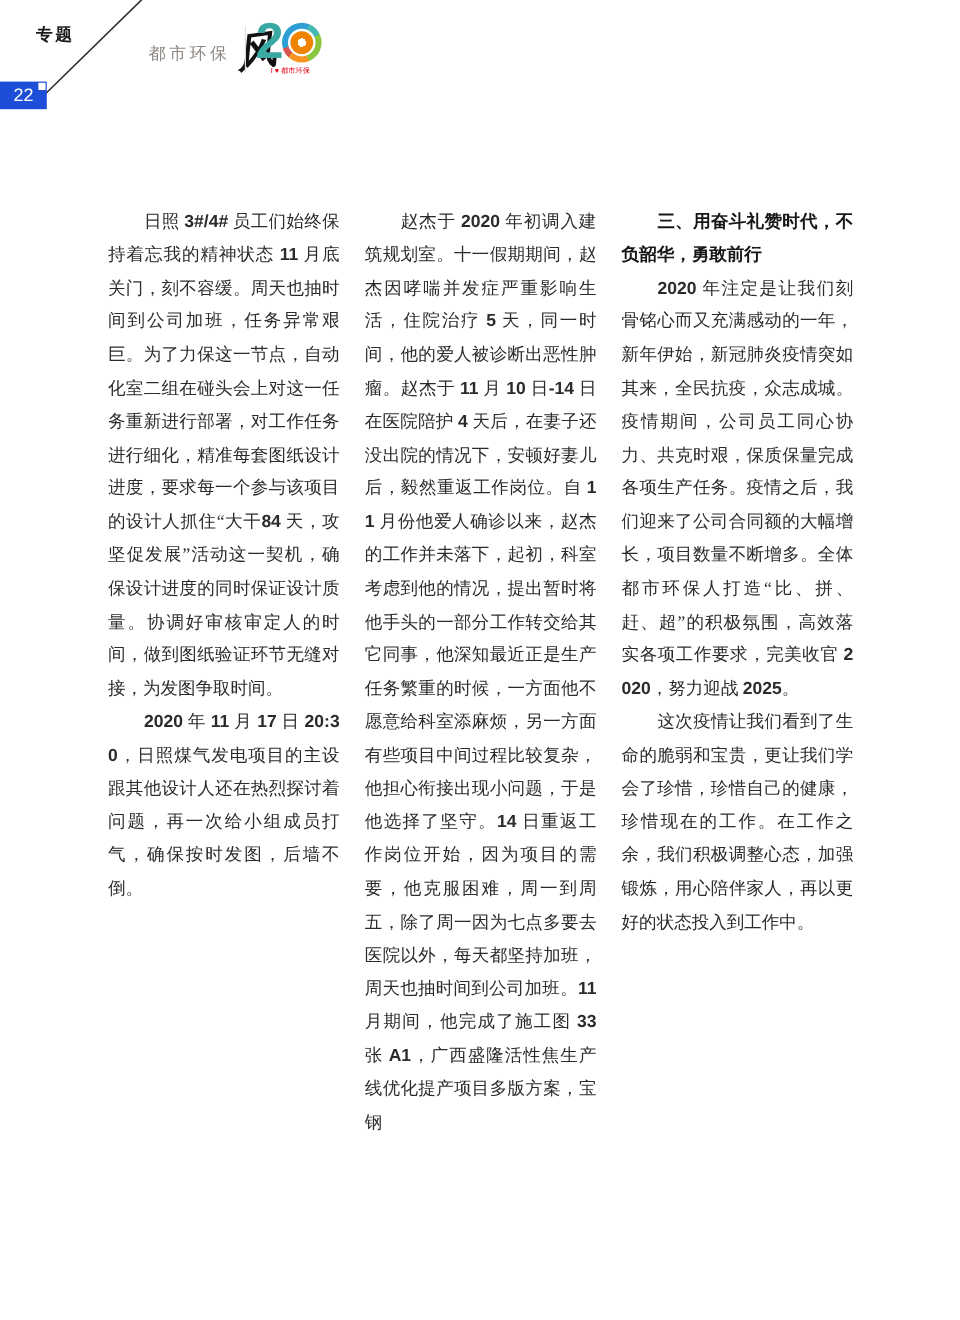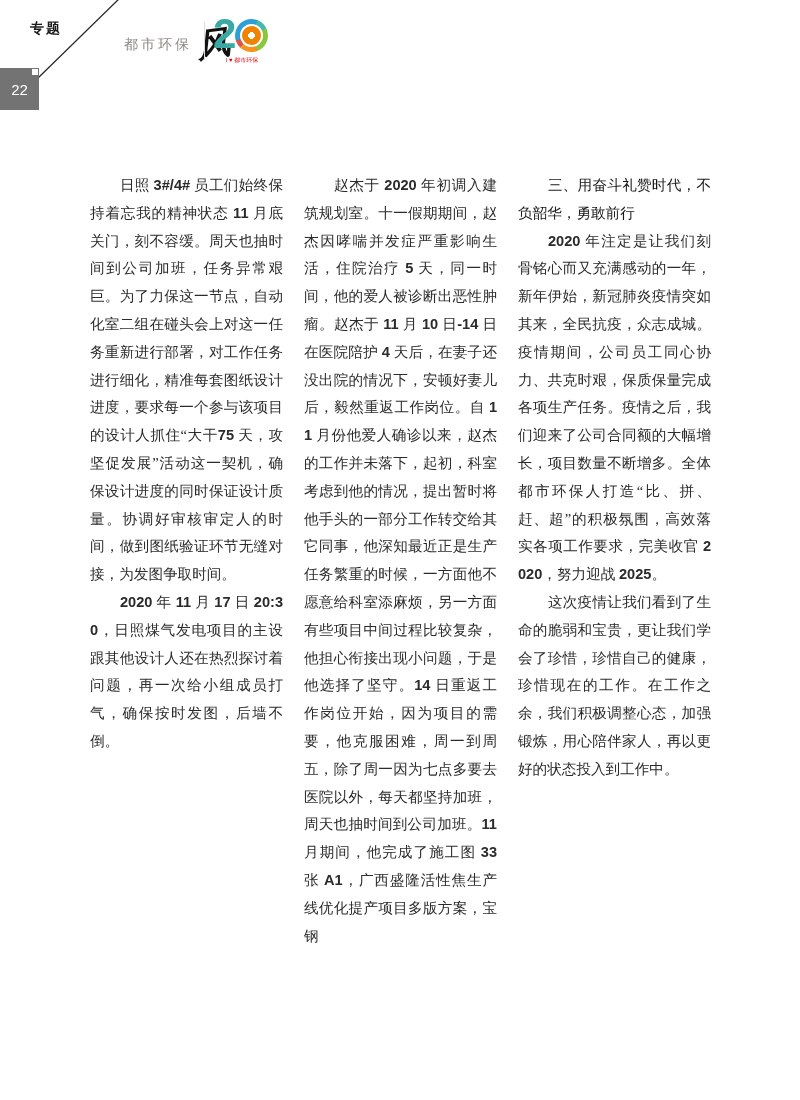--- a/index.html
+++ b/index.html
@@ -3,21 +3,21 @@
 <meta charset="utf-8">
 <style>
   html,body{margin:0;padding:0;background:#ffffff;}
   .page{position:relative;width:800px;height:1100px;background:#ffffff;overflow:hidden;
         font-family:"Liberation Serif",serif;}
 
   
   .section-label{position:absolute;left:30px;top:20px;font-size:14px;font-weight:bold;
                  font-family:"Liberation Sans",sans-serif;color:#1b1b1b;letter-spacing:2px;}
   .diag{position:absolute;left:0;top:0;width:150px;height:95px;pointer-events:none;}
-  .page-num-box{position:absolute;left:0;top:68px;width:39px;height:42px;background:#737373;
+  .page-num-box{position:absolute;left:0;top:68px;width:39px;height:23px;background:#1d4ed8;
                 display:flex;align-items:center;justify-content:center;}
   .page-num{color:#ffffff;font-size:15px;font-family:"Liberation Sans",sans-serif;}
   .notch{position:absolute;right:1px;top:1px;width:6px;height:6px;background:#ffffff;}
 
   .brand{position:absolute;left:124px;top:28px;display:flex;align-items:center;}
   .brand-name{color:#8d8882;font-size:14px;letter-spacing:3px;font-family:"Liberation Sans",sans-serif;}
   .brand-mark{font-size:33px;line-height:33px;margin-left:5px;color:#111;
               font-style:italic;font-weight:bold;transform:rotate(-8deg);display:inline-block;}
 
   .logo-divider{position:absolute;left:204px;top:22px;width:1px;height:38px;background:#dcdcdc;}
@@ -35,21 +35,21 @@
   .anniv-tagline{color:#e60012;font-size:6px;line-height:8px;margin-top:2px;text-align:center;
                  font-family:"Liberation Sans",sans-serif;white-space:nowrap;}
 
   
   .columns{position:absolute;left:90px;top:172px;width:622px;height:860px;display:flex;gap:21px;
            overflow:hidden;}
   .col{flex:0 0 193px;width:193px;}
   .para{margin:0;font-size:14.6px;line-height:27.8px;text-align:justify;color:#2b2b2b;
         word-break:break-all;}
   .para.indent{text-indent:2.05em;}
-  .para.heading{text-indent:2.05em;font-weight:normal;color:#161616;
+  .para.heading{text-indent:2.05em;font-weight:bold;color:#161616;
                 font-family:"Liberation Sans",sans-serif;}
   .num{font-family:"Liberation Sans",sans-serif;font-weight:bold;}
 </style>
 </head>
 <body>
 
 <div class="page">
 
   <div class="section-label">专题</div>
 
@@ -74,21 +74,21 @@
       <span class="anniv-2">2</span>
       <span class="anniv-0">
         <span class="anniv-0-inner"></span>
       </span>
     </div>
     <div class="anniv-tagline">I ♥ 都市环保</div>
   </div>
 
   <div class="columns">
     <div class="col">
-        <p class="para indent"><span>日照 </span><span class="num">3#/4#</span><span> 员工们始终保持着忘我的精神状态 </span><span class="num">11</span><span> 月底关门，刻不容缓。周天也抽时间到公司加班，任务异常艰巨。为了力保这一节点，自动化室二组在碰头会上对这一任务重新进行部署，对工作任务进行细化，精准每套图纸设计进度，要求每一个参与该项目的设计人抓住“大干</span><span class="num">75</span><span> 天，攻坚促发展”活动这一契机，确保设计进度的同时保证设计质量。协调好审核审定人的时间，做到图纸验证环节无缝对接，为发图争取时间。</span></p>
+        <p class="para indent"><span>日照 </span><span class="num">3#/4#</span><span> 员工们始终保持着忘我的精神状态 </span><span class="num">11</span><span> 月底关门，刻不容缓。周天也抽时间到公司加班，任务异常艰巨。为了力保这一节点，自动化室二组在碰头会上对这一任务重新进行部署，对工作任务进行细化，精准每套图纸设计进度，要求每一个参与该项目的设计人抓住“大干</span><span class="num">84</span><span> 天，攻坚促发展”活动这一契机，确保设计进度的同时保证设计质量。协调好审核审定人的时间，做到图纸验证环节无缝对接，为发图争取时间。</span></p>
         <p class="para indent"><span class="num">2020</span><span> 年 </span><span class="num">11</span><span> 月 </span><span class="num">17</span><span> 日 </span><span class="num">20:30</span><span>，日照煤气发电项目的主设跟其他设计人还在热烈探讨着问题，再一次给小组成员打气，确保按时发图，后墙不倒。</span></p>
       </div>
     <div class="col">
         <p class="para indent"><span>赵杰于 </span><span class="num">2020</span><span> 年初调入建筑规划室。十一假期期间，赵杰因哮喘并发症严重影响生活，住院治疗 </span><span class="num">5</span><span> 天，同一时间，他的爱人被诊断出恶性肿瘤。赵杰于 </span><span class="num">11</span><span> 月 </span><span class="num">10</span><span> 日</span><span class="num">-14</span><span> 日在医院陪护 </span><span class="num">4</span><span> 天后，在妻子还没出院的情况下，安顿好妻儿后，毅然重返工作岗位。自 </span><span class="num">11</span><span> 月份他爱人确诊以来，赵杰的工作并未落下，起初，科室考虑到他的情况，提出暂时将他手头的一部分工作转交给其它同事，他深知最近正是生产任务繁重的时候，一方面他不愿意给科室添麻烦，另一方面有些项目中间过程比较复杂，他担心衔接出现小问题，于是他选择了坚守。</span><span class="num">14</span><span> 日重返工作岗位开始，因为项目的需要，他克服困难，周一到周五，除了周一因为七点多要去医院以外，每天都坚持加班，周天也抽时间到公司加班。</span><span class="num">11</span><span> 月期间，他完成了施工图 </span><span class="num">33</span><span> 张 </span><span class="num">A1</span><span>，广西盛隆活性焦生产线优化提产项目多版方案，宝钢 </span></p>
       </div>
     <div class="col">
         <p class="para heading"><span>三、用奋斗礼赞时代，不负韶华，勇敢前行</span></p>
         <p class="para indent"><span class="num">2020</span><span> 年注定是让我们刻骨铭心而又充满感动的一年，新年伊始，新冠肺炎疫情突如其来，全民抗疫，众志成城。疫情期间，公司员工同心协力、共克时艰，保质保量完成各项生产任务。疫情之后，我们迎来了公司合同额的大幅增长，项目数量不断增多。全体都市环保人打造“比、拼、赶、超”的积极氛围，高效落实各项工作要求，完美收官 </span><span class="num">2020</span><span>，努力迎战 </span><span class="num">2025</span><span>。</span></p>
         <p class="para indent"><span>这次疫情让我们看到了生命的脆弱和宝贵，更让我们学会了珍惜，珍惜自己的健康，珍惜现在的工作。在工作之余，我们积极调整心态，加强锻炼，用心陪伴家人，再以更好的状态投入到工作中。</span></p>
       </div>

